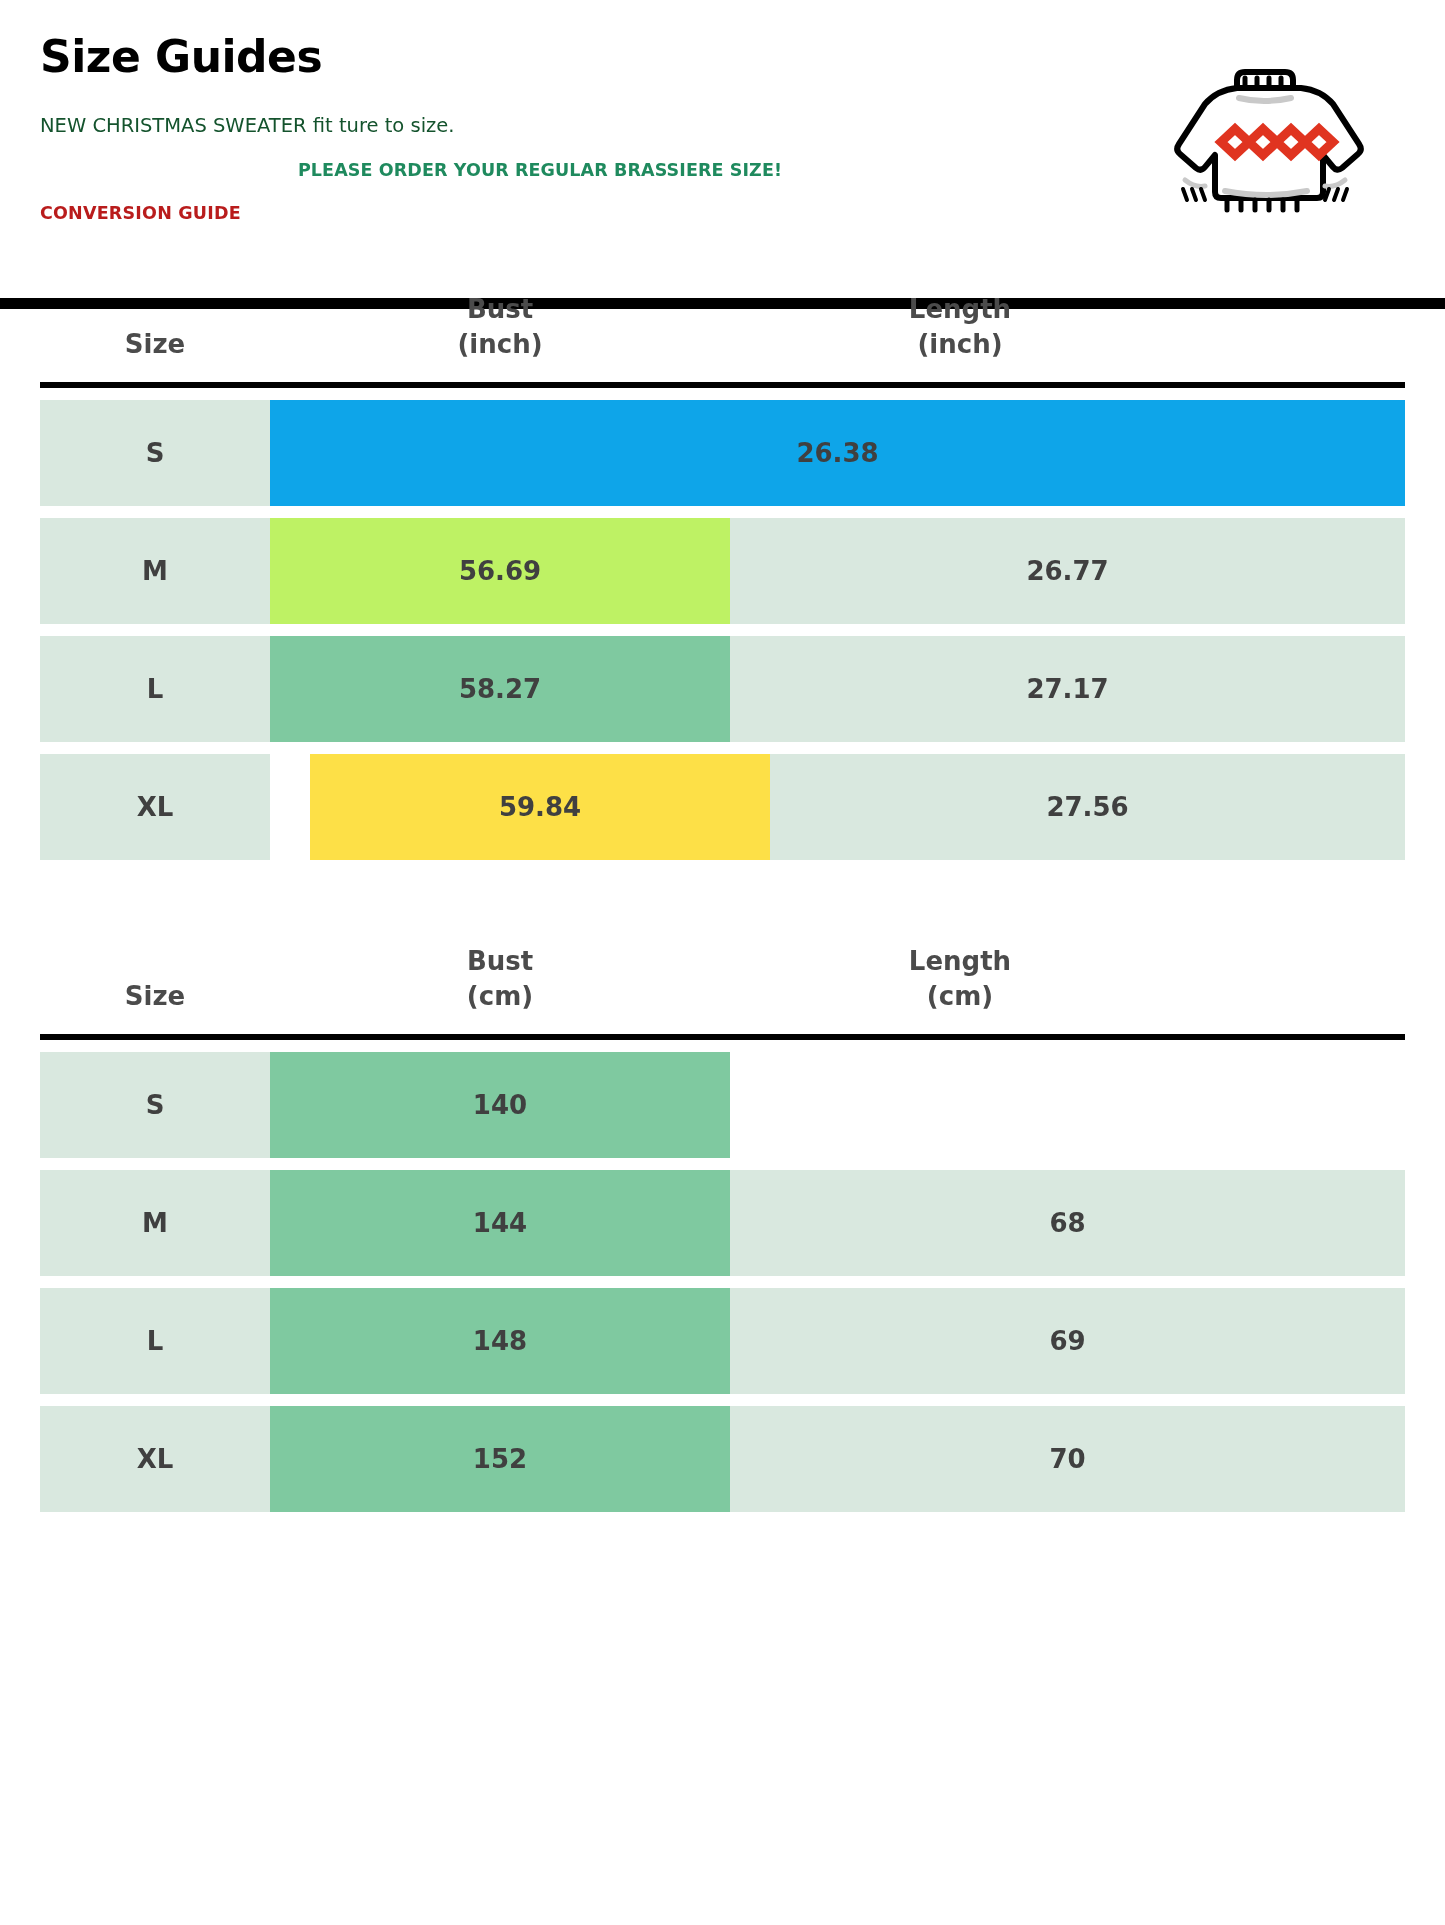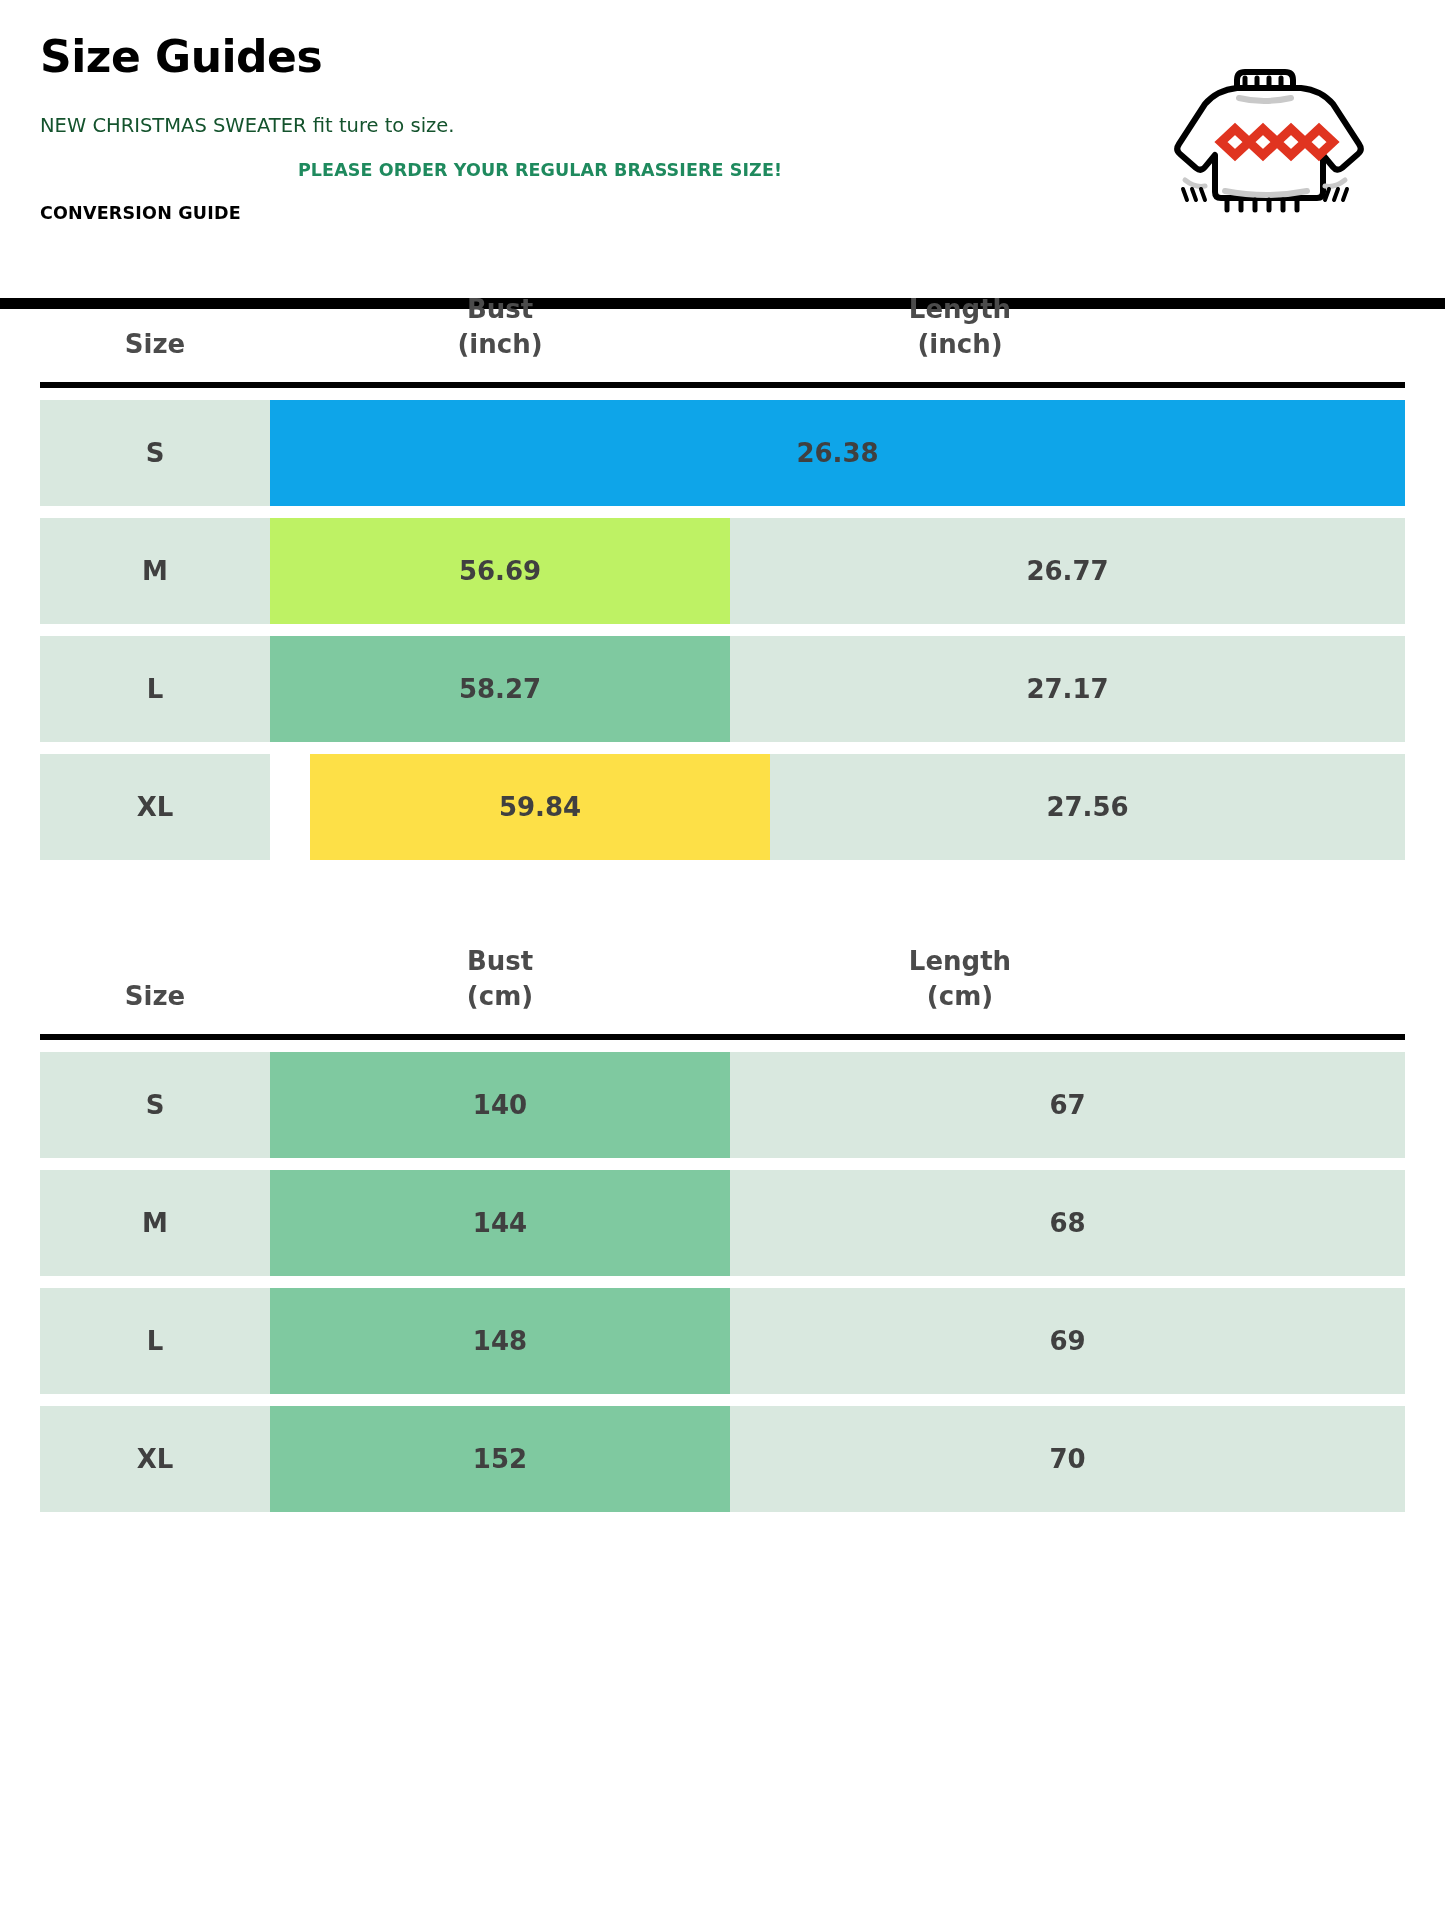--- a/index.html
+++ b/index.html
@@ -59,21 +59,21 @@
     font-weight: bold;
     line-height: 1.2;
     margin: 0 0 22px 0;
     letter-spacing: 0.1px;
     white-space: nowrap;
     text-align: center;
   }
   .sub-line-bold {
     font-size: 17.5px;
     font-weight: bold;
-    color: #000000;
+    color: #b91c1c;
     line-height: 1.2;
     margin: 0;
     letter-spacing: 0.2px;
     white-space: nowrap;
   }
 
   
   .sweater-wrap {
     position: absolute;
     right: 52px;
@@ -279,21 +279,20 @@
         <span>Length</span>
         <span class="unit">(cm)</span>
       </div>
     </div>
     <div class="head-rule"></div>
 
     <div class="rows" id="rows-cm">
         <div class="row">
           <div class="cell cell-size" style="background: rgb(217, 232, 223);">S</div>
           <div class="cell cell-bust" style="background: rgb(127, 201, 160);">140</div>
-          <div class="cell cell-len" style="background: rgb(217, 232, 223);">67</div>
         </div>
         <div class="row">
           <div class="cell cell-size" style="background: rgb(217, 232, 223);">M</div>
           <div class="cell cell-bust" style="background: rgb(127, 201, 160);">144</div>
           <div class="cell cell-len" style="background: rgb(217, 232, 223);">68</div>
         </div>
         <div class="row">
           <div class="cell cell-size" style="background: rgb(217, 232, 223);">L</div>
           <div class="cell cell-bust" style="background: rgb(127, 201, 160);">148</div>
           <div class="cell cell-len" style="background: rgb(217, 232, 223);">69</div>

